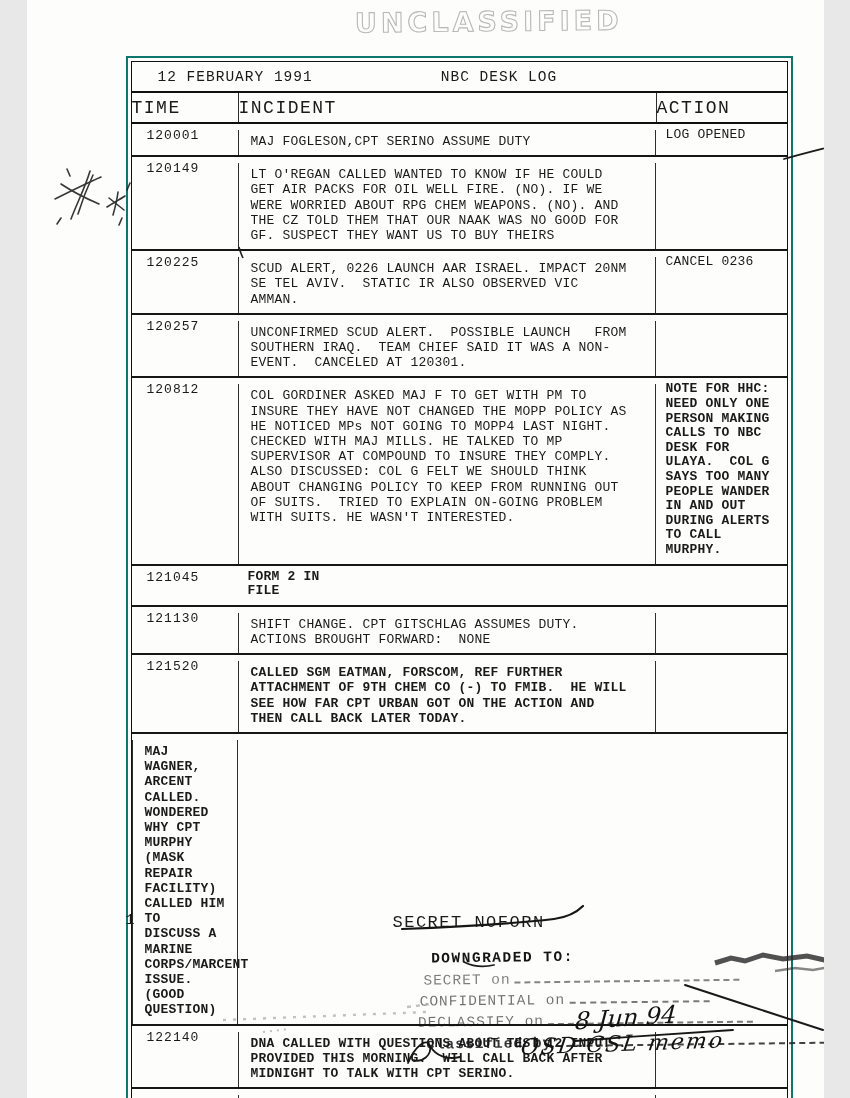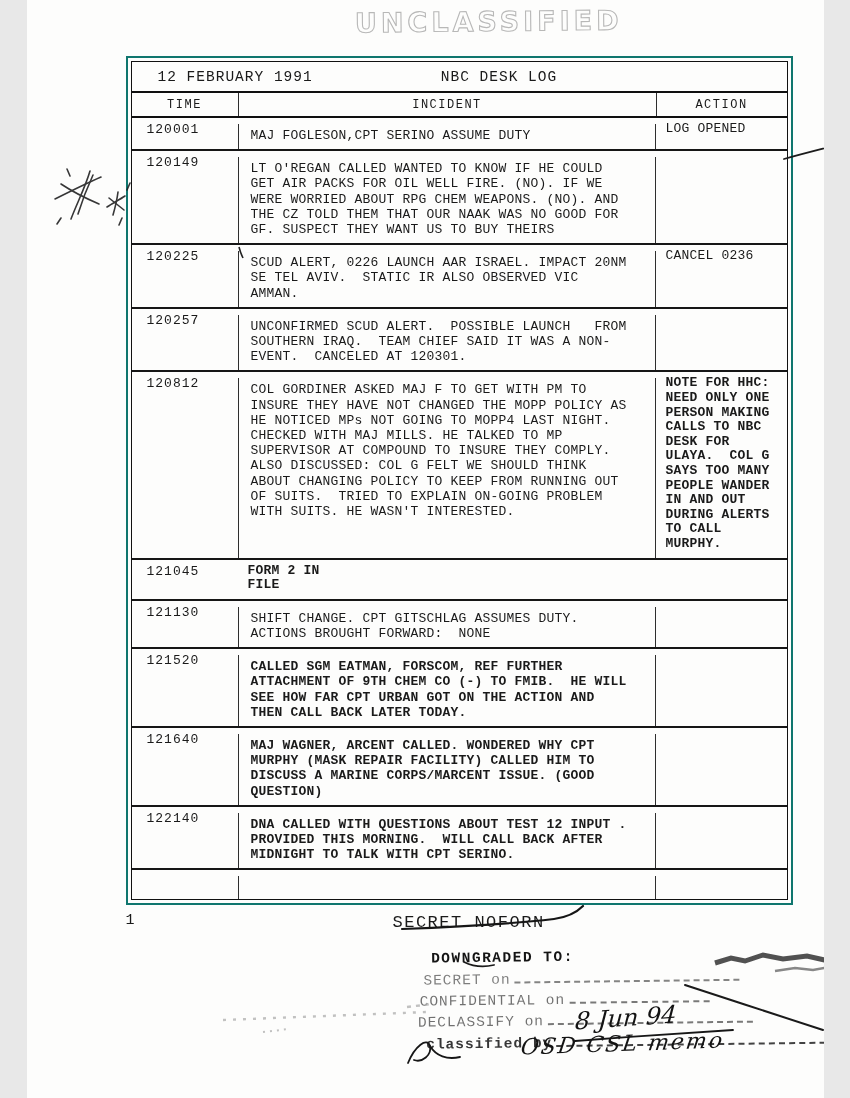--- a/index.html
+++ b/index.html
@@ -21,21 +21,21 @@
     border:2px solid #0f766e;padding:3px;background:#fdfdfc;
   }
   .frame-inner{border:1.5px solid #111;}
   .title-row{
     display:flex;align-items:baseline;border-bottom:2px solid #0f0f0f;
     padding:7px 0 6px 26px;font-size:14.5px;letter-spacing:1px;white-space:nowrap;
   }
   .title-row .log-title{margin-left:128px;}
   .header-row{display:grid;grid-template-columns:106px 1fr 131px;border-bottom:2px solid #0f0f0f;}
   .header-row .hcell{
-    text-align:center;padding:5px 0 4px;font-size:12px;letter-spacing:1.5px;
+    padding:5px 0 4px;font-size:18px;letter-spacing:1.5px;
   }
   .header-row .hcell + .hcell{border-left:1px solid #2e2e2e;}
   .row{display:grid;grid-template-columns:106px 1fr 131px;border-bottom:2px solid #161616;}
   .row:last-child{border-bottom:none;min-height:29px;}
   .cell{
     padding:4px 8px 6px 10px;font-size:13px;line-height:15.2px;
     white-space:pre-wrap;letter-spacing:.2px;
   }
   .cell.time{padding-left:15px;letter-spacing:1px;}
   .cell.incident{border-left:1px solid #2e2e2e;border-right:1px solid #2e2e2e;padding-left:12px;margin-top:6px;}
@@ -163,21 +163,20 @@
   <div class="row">
     <div class="cell time">121520</div>
     <div class="cell incident bold">CALLED SGM EATMAN, FORSCOM, REF FURTHER
 ATTACHMENT OF 9TH CHEM CO (-) TO FMIB.  HE WILL
 SEE HOW FAR CPT URBAN GOT ON THE ACTION AND
 THEN CALL BACK LATER TODAY.</div>
     <div class="cell action"></div>
   </div>
 
   <div class="row">
-    <div class="cell time">121640</div>
     <div class="cell incident bold">MAJ WAGNER, ARCENT CALLED. WONDERED WHY CPT
 MURPHY (MASK REPAIR FACILITY) CALLED HIM TO
 DISCUSS A MARINE CORPS/MARCENT ISSUE. (GOOD
 QUESTION)</div>
     <div class="cell action"></div>
   </div>
 
 
   <div class="row">
     <div class="cell time">122140</div>

